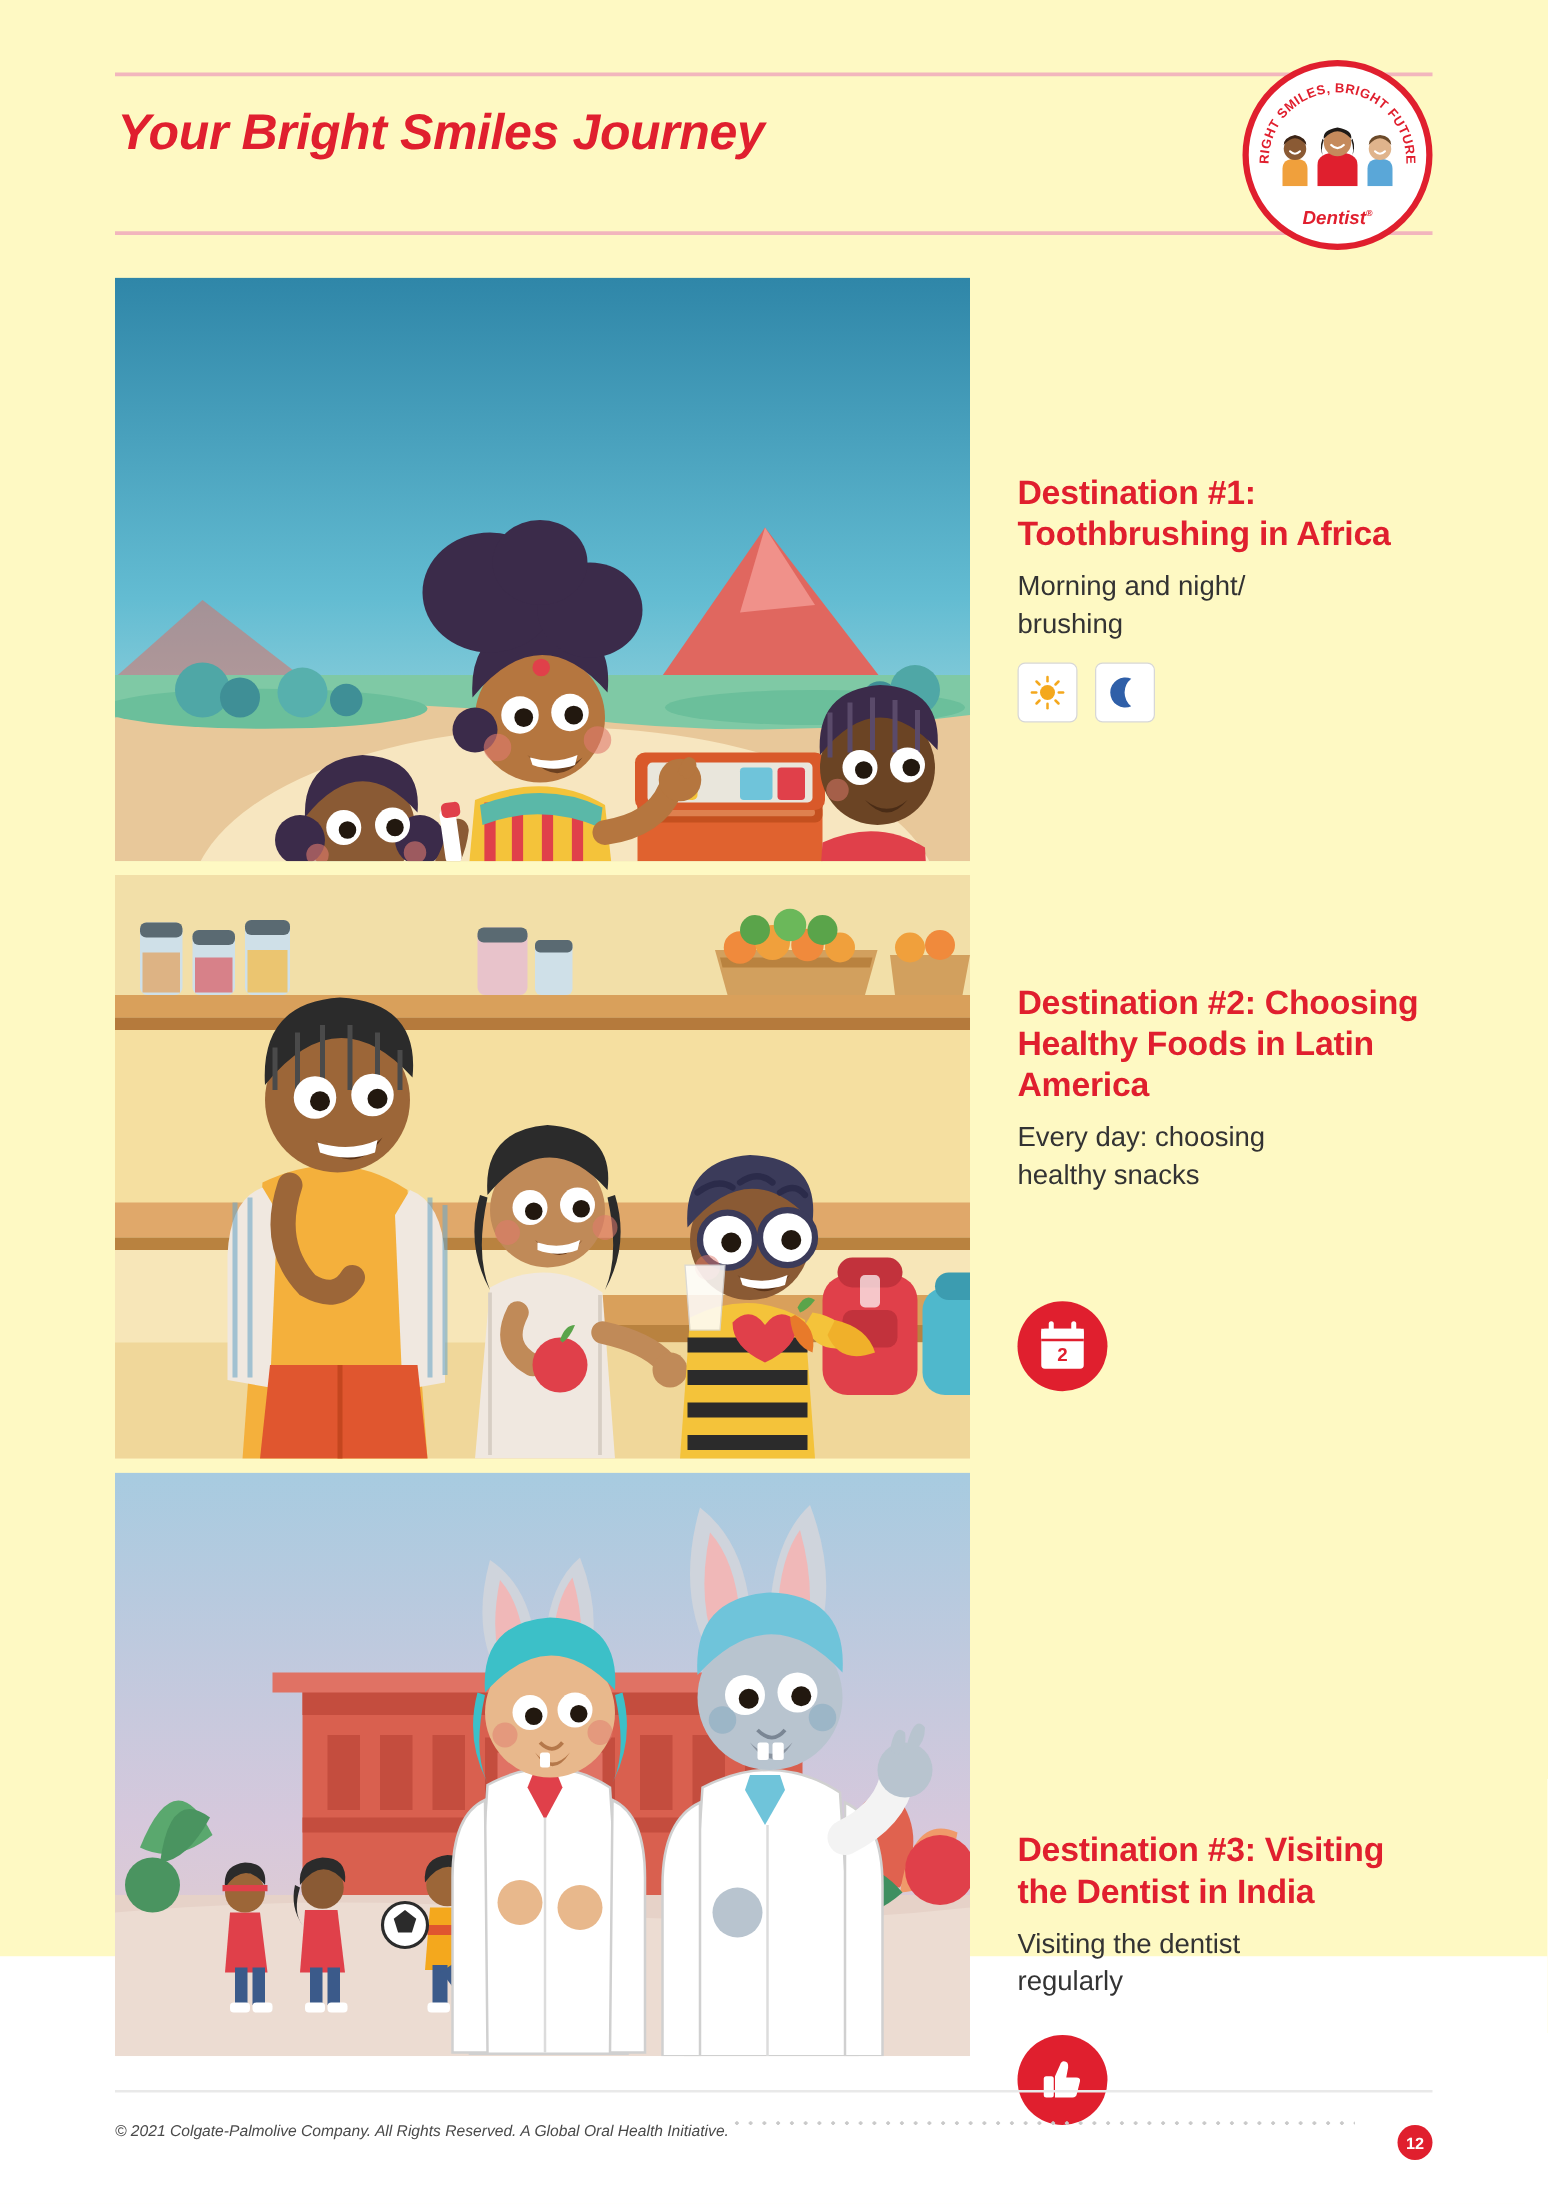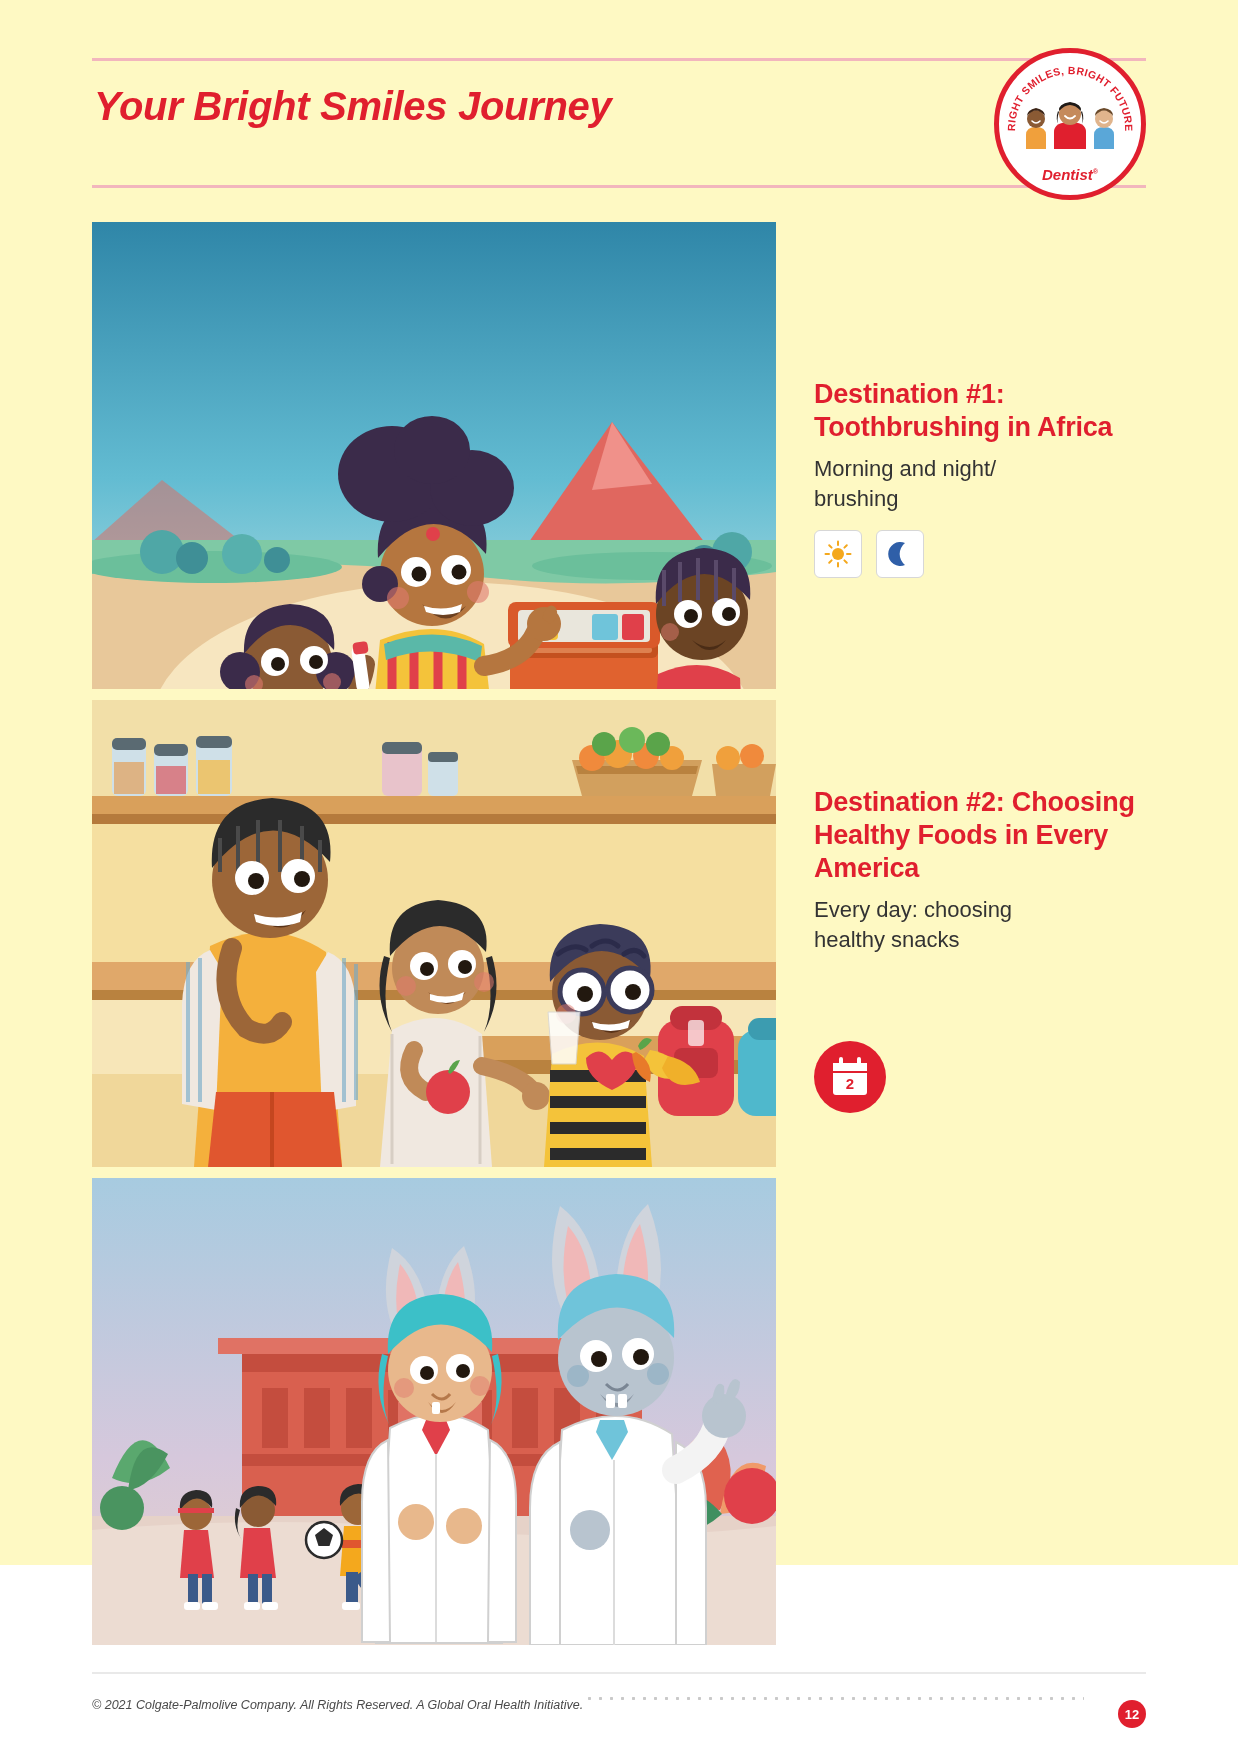--- a/index.html
+++ b/index.html
@@ -547,21 +547,21 @@
 
         <path d="M494 358 q14 -14 26 2 q12 -16 26 -2 q0 20 -26 32 q-26 -12 -26 -32 Z" fill="#e0404a"></path>
         <path d="M558 350 q26 4 34 26 q-30 10 -40 -16 Z" fill="#f4c33a"></path>
         <path d="M576 356 q26 6 32 26 q-28 10 -38 -14 Z" fill="#f0b02a"></path>
         <path d="M544 352 q18 10 14 30 q-16 -6 -18 -28 Z" fill="#e87a2a"></path>
         <path d="M546 346 q6 -12 14 -6 q-6 8 -12 10 Z" fill="#5aa44a"></path>
       </svg>
     </div>
 
     <div class="text-col">
-      <div class="dest-title">Destination #2: Choosing Healthy Foods in Every America</div>
+      <div class="dest-title">Destination #2: Choosing Healthy Foods in Latin America</div>
       <div class="dest-sub">
         <div>Every day: choosing</div>
         <div>healthy snacks</div>
       </div>
       <div class="icon-row" style="margin-top:86px">
         <div class="badge-circle">
           <svg width="40" height="42" viewBox="0 0 40 42">
             <rect x="3" y="7" width="34" height="32" rx="3" fill="#ffffff"></rect>
             <rect x="3" y="7" width="34" height="8" fill="#ffffff"></rect>
             <line x1="3" y1="16" x2="37" y2="16" stroke="#e01f2e" stroke-width="2"></line>
@@ -702,20 +702,35 @@
           <path d="M584 292 q36 -18 42 -48" stroke="#d0d0d0" stroke-width="28" fill="none" stroke-linecap="round" opacity="0.25"></path>
           <circle cx="632" cy="238" r="22" fill="#b8c4cf"></circle>
           <path d="M620 222 q4 -22 12 -14 q2 12 -6 18 Z" fill="#b8c4cf"></path>
           <path d="M634 216 q6 -22 14 -12 q0 12 -8 18 Z" fill="#b8c4cf"></path>
 
           <circle cx="498" cy="352" r="20" fill="#b8c4cf"></circle>
         </g>
       </svg>
     </div>
 
+    <div class="text-col">
+      <div class="dest-title">Destination #3: Visiting the Dentist in India</div>
+      <div class="dest-sub">
+        <div>Visiting the dentist</div>
+        <div>regularly</div>
+      </div>
+      <div class="icon-row" style="margin-top:28px">
+        <div class="badge-circle">
+          <svg width="40" height="40" viewBox="0 0 40 40">
+            <path d="M14 17 L14 34 L28 34 Q31 34 31.5 31 L34 21 Q34.5 18 31 18 L23 18 L24.5 10 Q25 5 21 5 Q19 5 18 8 L14 17 Z" fill="#ffffff"></path>
+            <rect x="5" y="17" width="8" height="17" rx="2" fill="#ffffff"></rect>
+          </svg>
+        </div>
+      </div>
+    </div>
   </div>
 
   <div class="footer">
     <div class="footer-line"></div>
     <div class="footer-text">© 2021 Colgate-Palmolive Company. All Rights Reserved. A Global Oral Health Initiative.</div>
     <div class="footer-dots"></div>
     <div class="page-num">12</div>
   </div>
 
 </div>

